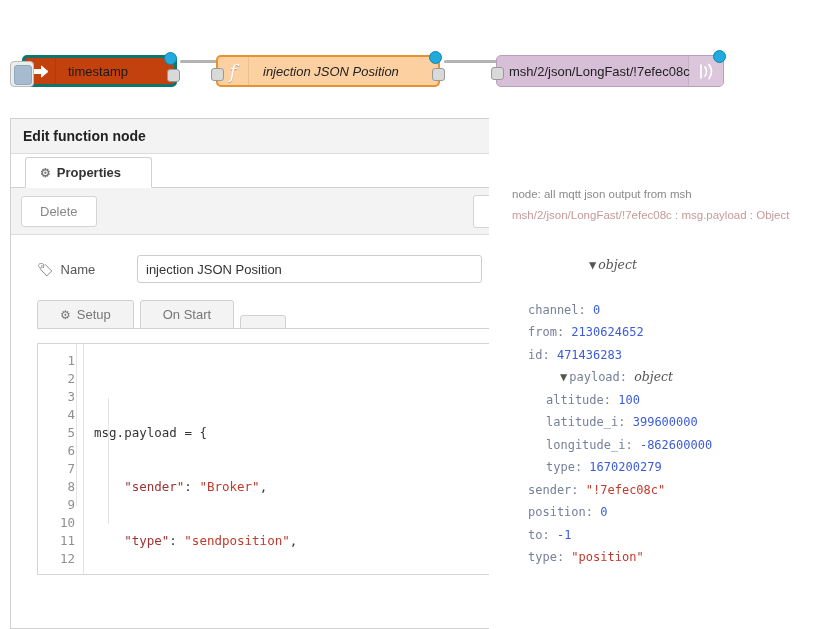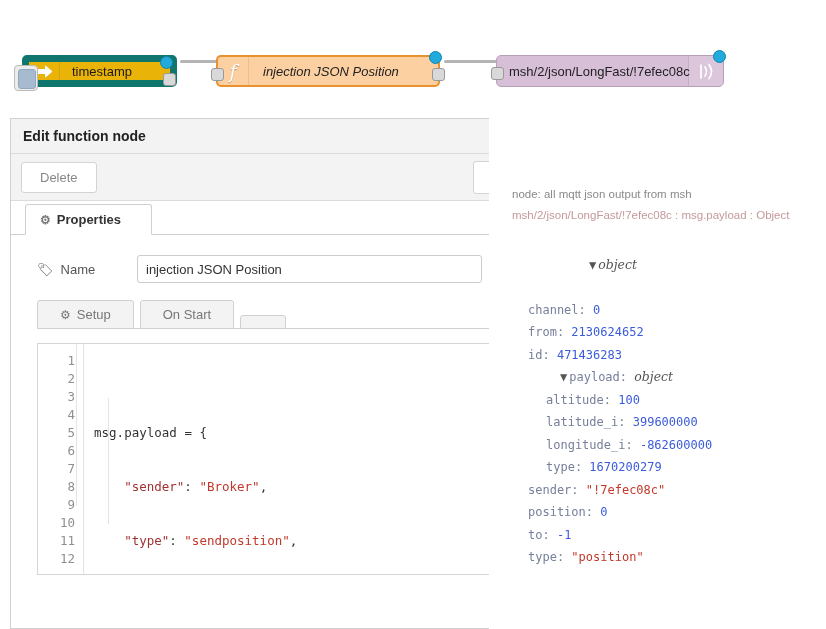--- a/index.html
+++ b/index.html
@@ -11,21 +11,21 @@
   }
 
   
   #flow{position:absolute;left:0;top:40px;width:826px;height:70px;}
 
   .node{position:absolute;height:32px;border-radius:5px;box-sizing:border-box;
         display:flex;align-items:center;}
   .node-label{font-size:13px;white-space:nowrap;}
 
   
-  #inject-node{left:22px;top:15px;width:155px;background:#eab308;border:7px solid #0f766e;}
+  #inject-node{left:22px;top:15px;width:155px;background:#c2410c;border:3px solid #0f766e;}
   #inject-btn{position:absolute;left:-15px;top:3px;width:22px;height:24px;
               background:#ececec;border:1px solid #bbb;border-radius:4px;}
   #inject-btn-inner{position:absolute;left:3px;top:3px;width:16px;height:18px;
               background:#a6bbcf;border:1px solid #92a8bc;border-radius:3px;}
   #inject-icon{width:30px;height:100%;display:flex;align-items:center;justify-content:center;
               border-right:1px solid rgba(0,0,0,.08);}
   #inject-node .node-label{margin-left:12px;color:#1a1a1a;}
 
   
   #function-node{left:216px;top:15px;width:224px;background:#fdd0a2;
@@ -168,29 +168,29 @@
     <div class="port" style="left:-6px;"></div>
   </div>
 </div>
 
 <div id="edit-dialog">
 
   <div id="dialog-titlebar">
     <span id="dialog-title">Edit function node</span>
   </div>
 
+  <div id="props-tabrow">
+    <div id="props-tab">
+      <span class="gear">⚙</span><span>Properties</span>
+    </div>
+  </div>
+
   <div id="dialog-toolbar">
     <button id="delete-button">Delete</button>
     <div id="cancel-button-clip"></div>
-  </div>
-
-  <div id="props-tabrow">
-    <div id="props-tab">
-      <span class="gear">⚙</span><span>Properties</span>
-    </div>
   </div>
 
   <div id="name-row">
     <label id="name-label">
       <span class="tag-icon">🏷</span><span>Name</span>
     </label>
     <input id="name-input" type="text" value="injection JSON Position" style="">
   </div>
 
   <div id="code-tabs">

